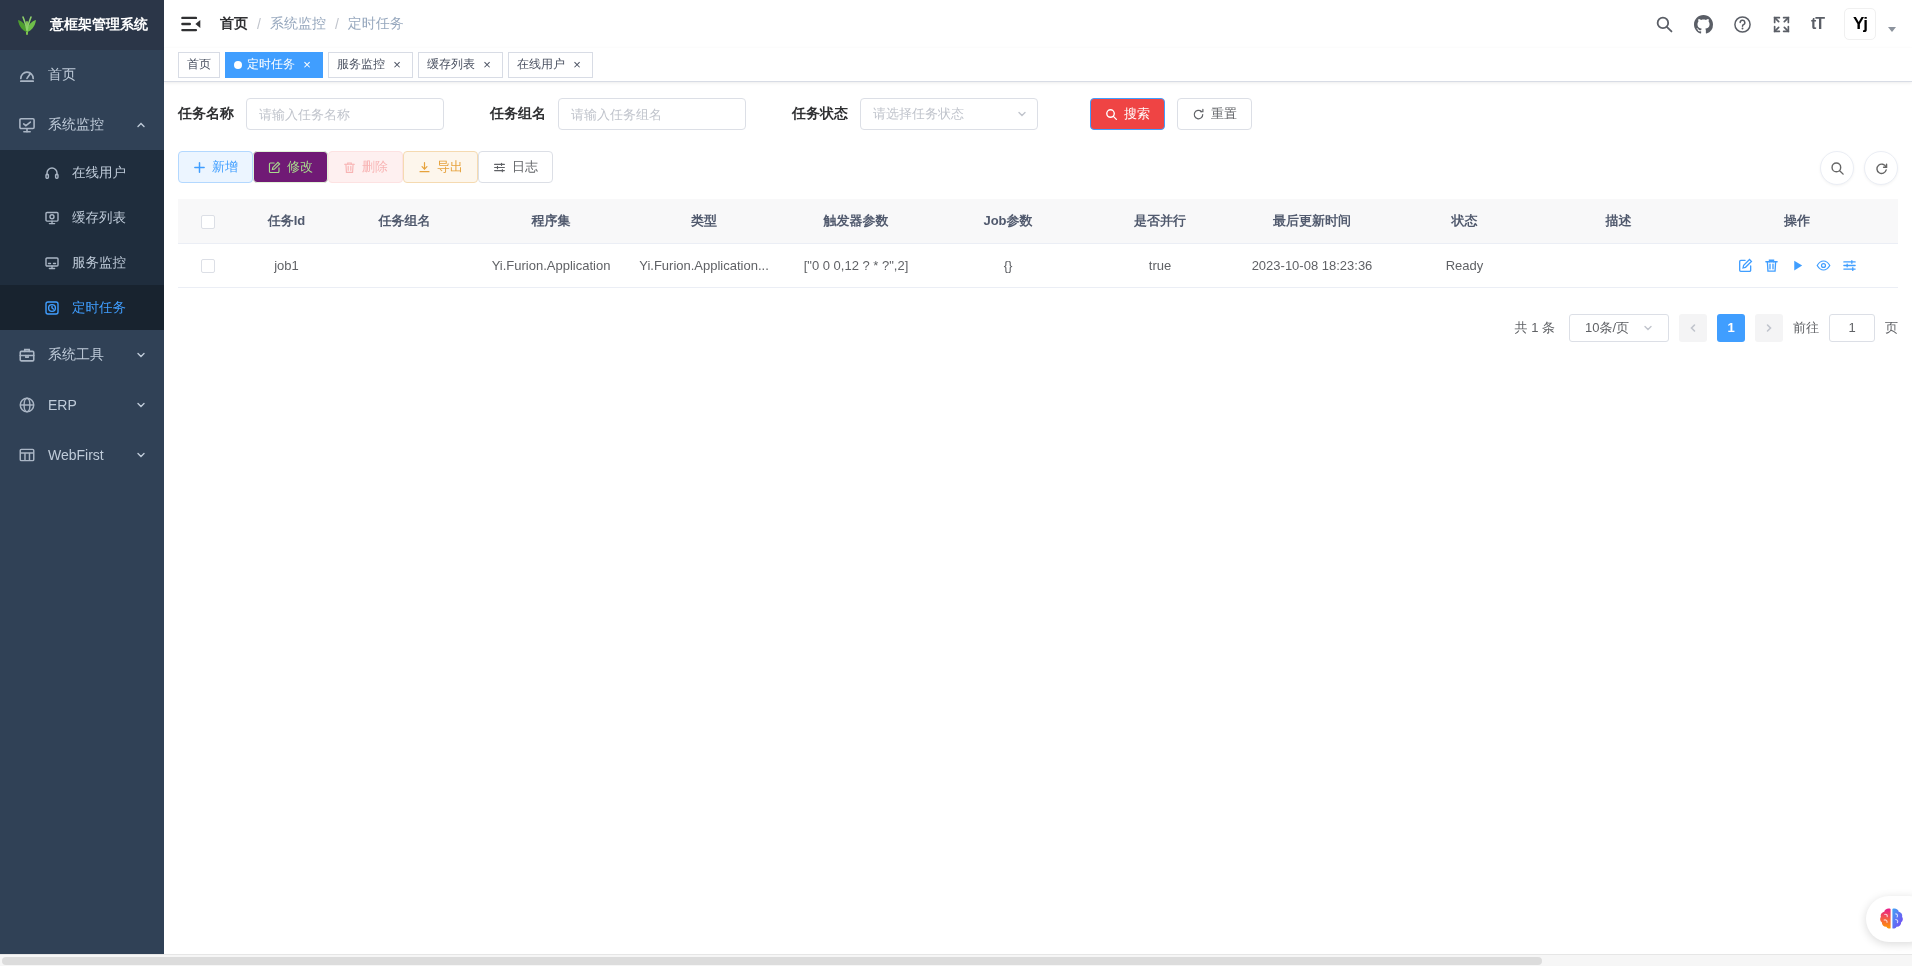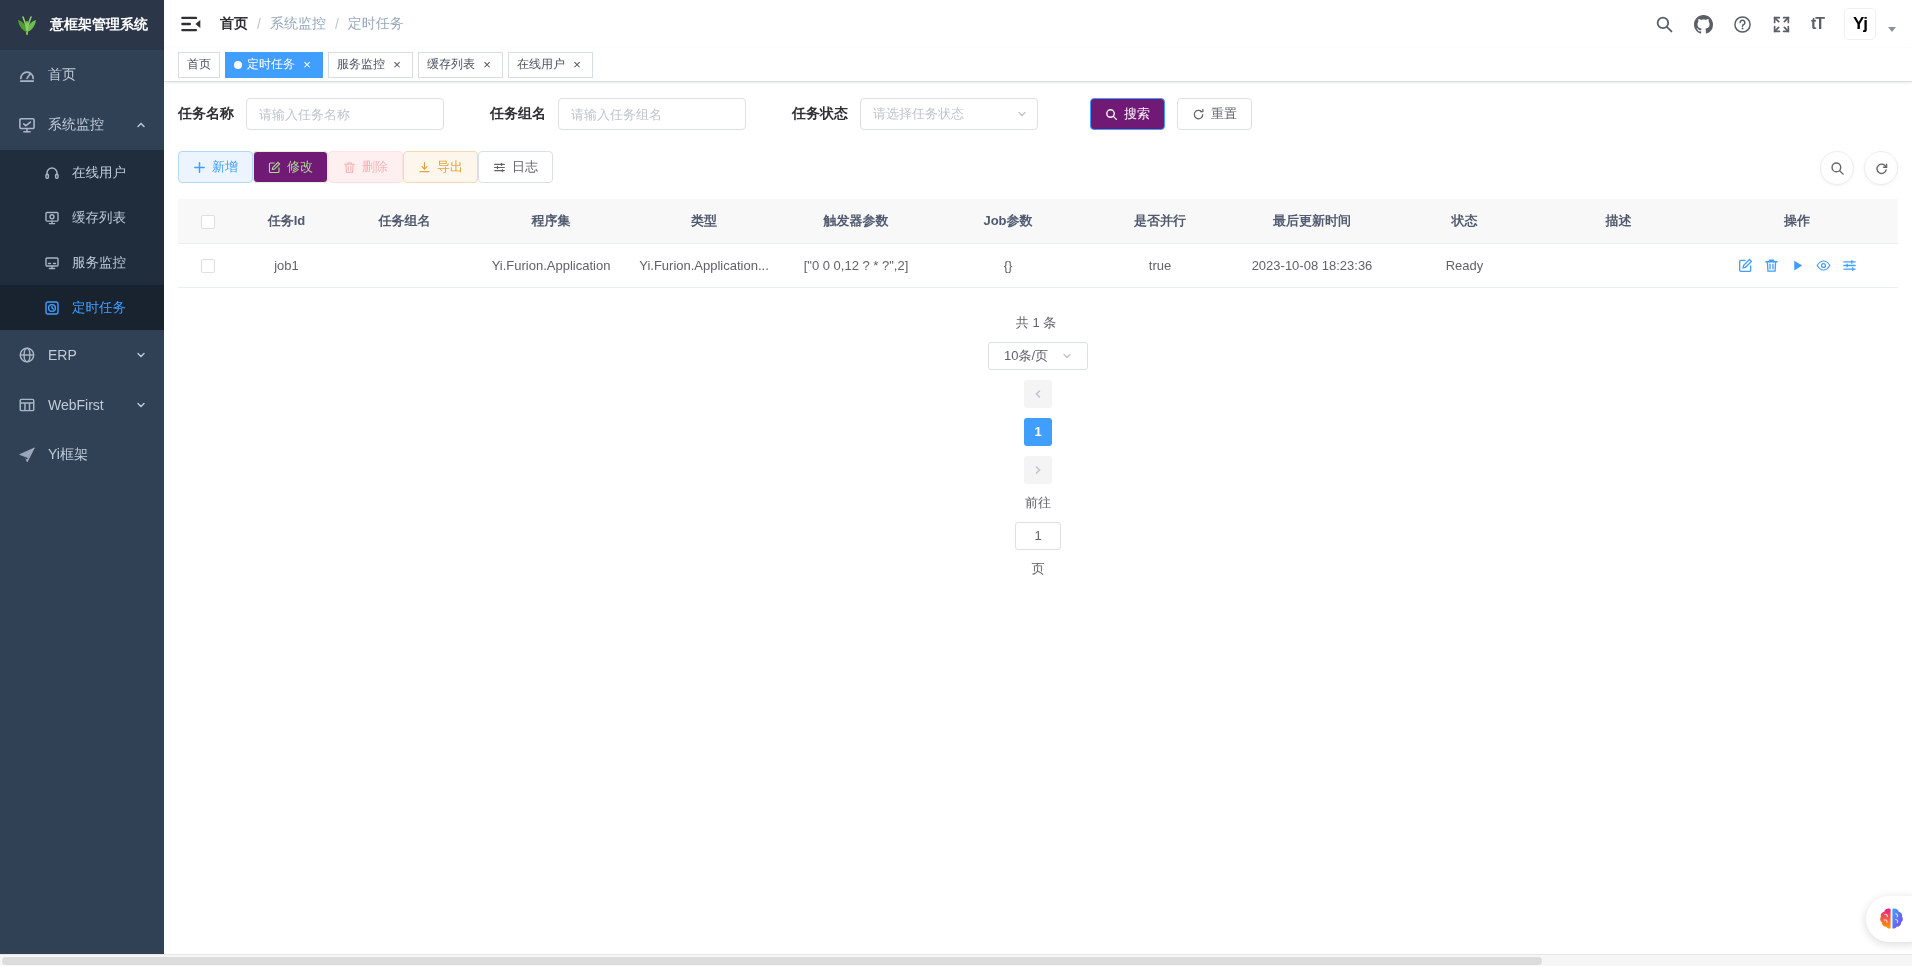--- a/index.html
+++ b/index.html
@@ -56,21 +56,21 @@
     color:#be185d; outline:none; font-family:inherit; }
   .f-input::placeholder { color:#c0c4cc; }
   .f-gap { width:22px; }
   .f-select { width:178px; height:32px; border:1px solid #dcdfe6; border-radius:4px; padding:0 10px 0 12px;
     display:flex; align-items:center; justify-content:space-between; cursor:pointer; }
   .f-select .sel-text { font-size:13px; color:#c0c4cc; }
   .chev-down { width:10px; height:10px; color:#c0c4cc; }
   .btn { height:32px; border-radius:4px; border:1px solid #dcdfe6; background:#fff; color:#606266;
     font-size:13px; padding:0 14px; display:inline-flex; align-items:center; gap:6px; cursor:pointer; font-family:inherit; white-space:nowrap; }
   .btn svg { width:13px; height:13px; }
-  .btn-primary { background:#701a75; border-color:#409eff; color:#fff; }
+  .btn-primary { background:#ef4444; border-color:#409eff; color:#fff; }
   .btn-plain-primary { background:#ecf5ff; border-color:#b3d8ff; color:#409eff; }
   .btn-plain-success { background:#701a75; border-color:#e1f3d8; color:#a8dc8d; cursor:not-allowed; }
   .btn-plain-danger { background:#fef0f0; border-color:#fde2e2; color:#f8b4b4; cursor:not-allowed; }
   .btn-plain-warning { background:#fdf6ec; border-color:#f5dab1; color:#e6a23c; }
 
   .toolbar { display:flex; margin-top:21px; }
   .toolbar-right { margin-left:auto; display:flex; gap:10px; }
   .circle-btn { width:34px; height:34px; border-radius:50%; border:1px solid #ebeef5; background:#fff;
     display:flex; align-items:center; justify-content:center; color:#666; cursor:pointer;
     box-shadow:0 1px 3px rgba(0,0,0,.05); }
@@ -80,21 +80,21 @@
   th, td { text-align:center; font-size:13px; border-bottom:1px solid #ebeef5; height:44px;
     overflow:hidden; white-space:nowrap; text-overflow:ellipsis; padding:0 4px; }
   thead th { background:#f8f8f9; color:#515a6e; font-weight:700; }
   tbody td { color:#606266; }
   .checkbox { width:14px; height:14px; border:1px solid #dcdfe6; border-radius:2px; background:#fff;
     display:inline-block; vertical-align:middle; cursor:pointer; }
   .op-icons { display:flex; align-items:center; justify-content:center; gap:11px; }
   .op-icons svg { width:15px; height:15px; color:#409eff; cursor:pointer; }
 
   .pagination { display:flex; align-items:center; justify-content:flex-end; gap:10px; margin-top:26px;
-    font-size:13px; color:#606266;flex-direction:column; }
+    font-size:13px; color:#606266; }
   .pg-total { margin-right:4px; }
   .pg-select { width:100px; height:28px; border:1px solid #dcdfe6; border-radius:3px; display:flex;
     align-items:center; justify-content:center; gap:14px; cursor:pointer; color:#606266; font-size:13px; }
   .pg-btn { width:28px; height:28px; border-radius:3px; background:#f4f4f5; display:flex; align-items:center;
     justify-content:center; color:#c0c4cc; cursor:pointer; }
   .pg-btn svg { width:10px; height:10px; }
   .pg-page { width:28px; height:28px; border-radius:3px; background:#409eff; color:#fff; display:flex;
     align-items:center; justify-content:center; font-weight:600; cursor:pointer; }
   .pg-goto-input { width:46px; height:28px; border:1px solid #dcdfe6; border-radius:3px; text-align:center;
     font-size:13px; color:#606266; outline:none; font-family:inherit; }
@@ -189,20 +189,34 @@
             <svg viewBox="0 0 16 16" fill="none" stroke="currentColor" stroke-width="1.4" stroke-linecap="round">
                 <rect x="2" y="2" width="12" height="12" rx="2"></rect>
                 <circle cx="8" cy="8" r="3.4"></circle>
                 <path d="M8 6.3 V8 l1.4 1"></path>
               </svg>
           </span>
           <span class="mi-label">定时任务</span>
         </div>
       </div>
 
+      <div class="menu-item">
+        <span class="mi-icon">
+          <svg viewBox="0 0 16 16" fill="none" stroke="currentColor" stroke-width="1.4" stroke-linecap="round">
+              <rect x="2" y="4.8" width="12" height="8.4" rx="1"></rect>
+              <path d="M6 4.8 V3.2 h4 v1.6"></path>
+              <path d="M2 8.4 h12"></path>
+              <path d="M7 8.4 v1.6 h2 V8.4"></path>
+            </svg>
+        </span>
+        <span class="mi-label">系统工具</span>
+        <svg class="chev" viewBox="0 0 10 10" fill="none" stroke="currentColor" stroke-width="1.4" stroke-linecap="round">
+            <path d="M2 3.5 L5 6.5 L8 3.5"></path>
+          </svg>
+      </div>
 
       <div class="menu-item">
         <span class="mi-icon">
           <svg viewBox="0 0 16 16" fill="none" stroke="currentColor" stroke-width="1.3">
               <circle cx="8" cy="8" r="6"></circle>
               <ellipse cx="8" cy="8" rx="2.6" ry="6"></ellipse>
               <path d="M2 8 h12"></path>
             </svg>
         </span>
         <span class="mi-label">ERP</span>
@@ -217,29 +231,20 @@
               <rect x="2" y="3" width="12" height="10" rx="1"></rect>
               <path d="M2 6.3 h12 M6.2 6.3 V13 M10.2 6.3 V13"></path>
             </svg>
         </span>
         <span class="mi-label">WebFirst</span>
         <svg class="chev" viewBox="0 0 10 10" fill="none" stroke="currentColor" stroke-width="1.4" stroke-linecap="round">
             <path d="M2 3.5 L5 6.5 L8 3.5"></path>
           </svg>
       </div>
 
-      <div class="menu-item">
-        <span class="mi-icon">
-          <svg viewBox="0 0 16 16" fill="currentColor">
-              <path d="M14.5 1.8 L1.5 7.6 L6.3 9.4 L8.2 14.2 L14.5 1.8 Z M6.3 9.4 L14.5 1.8" stroke="currentColor" stroke-width="0.6" fill-opacity="0.85"></path>
-              <path d="M6.3 9.4 L9 11 L6.8 11.8 Z" fill="#304156"></path>
-            </svg>
-        </span>
-        <span class="mi-label">Yi框架</span>
-      </div>
     </nav>
   </aside>
 
   <div class="main">
 
     <header class="navbar">
       <span class="hamburger">
         <svg viewBox="0 0 18 18" fill="currentColor">
             <rect x="1" y="3" width="13" height="2" rx="1"></rect>
             <rect x="1" y="8" width="8" height="2" rx="1"></rect>

